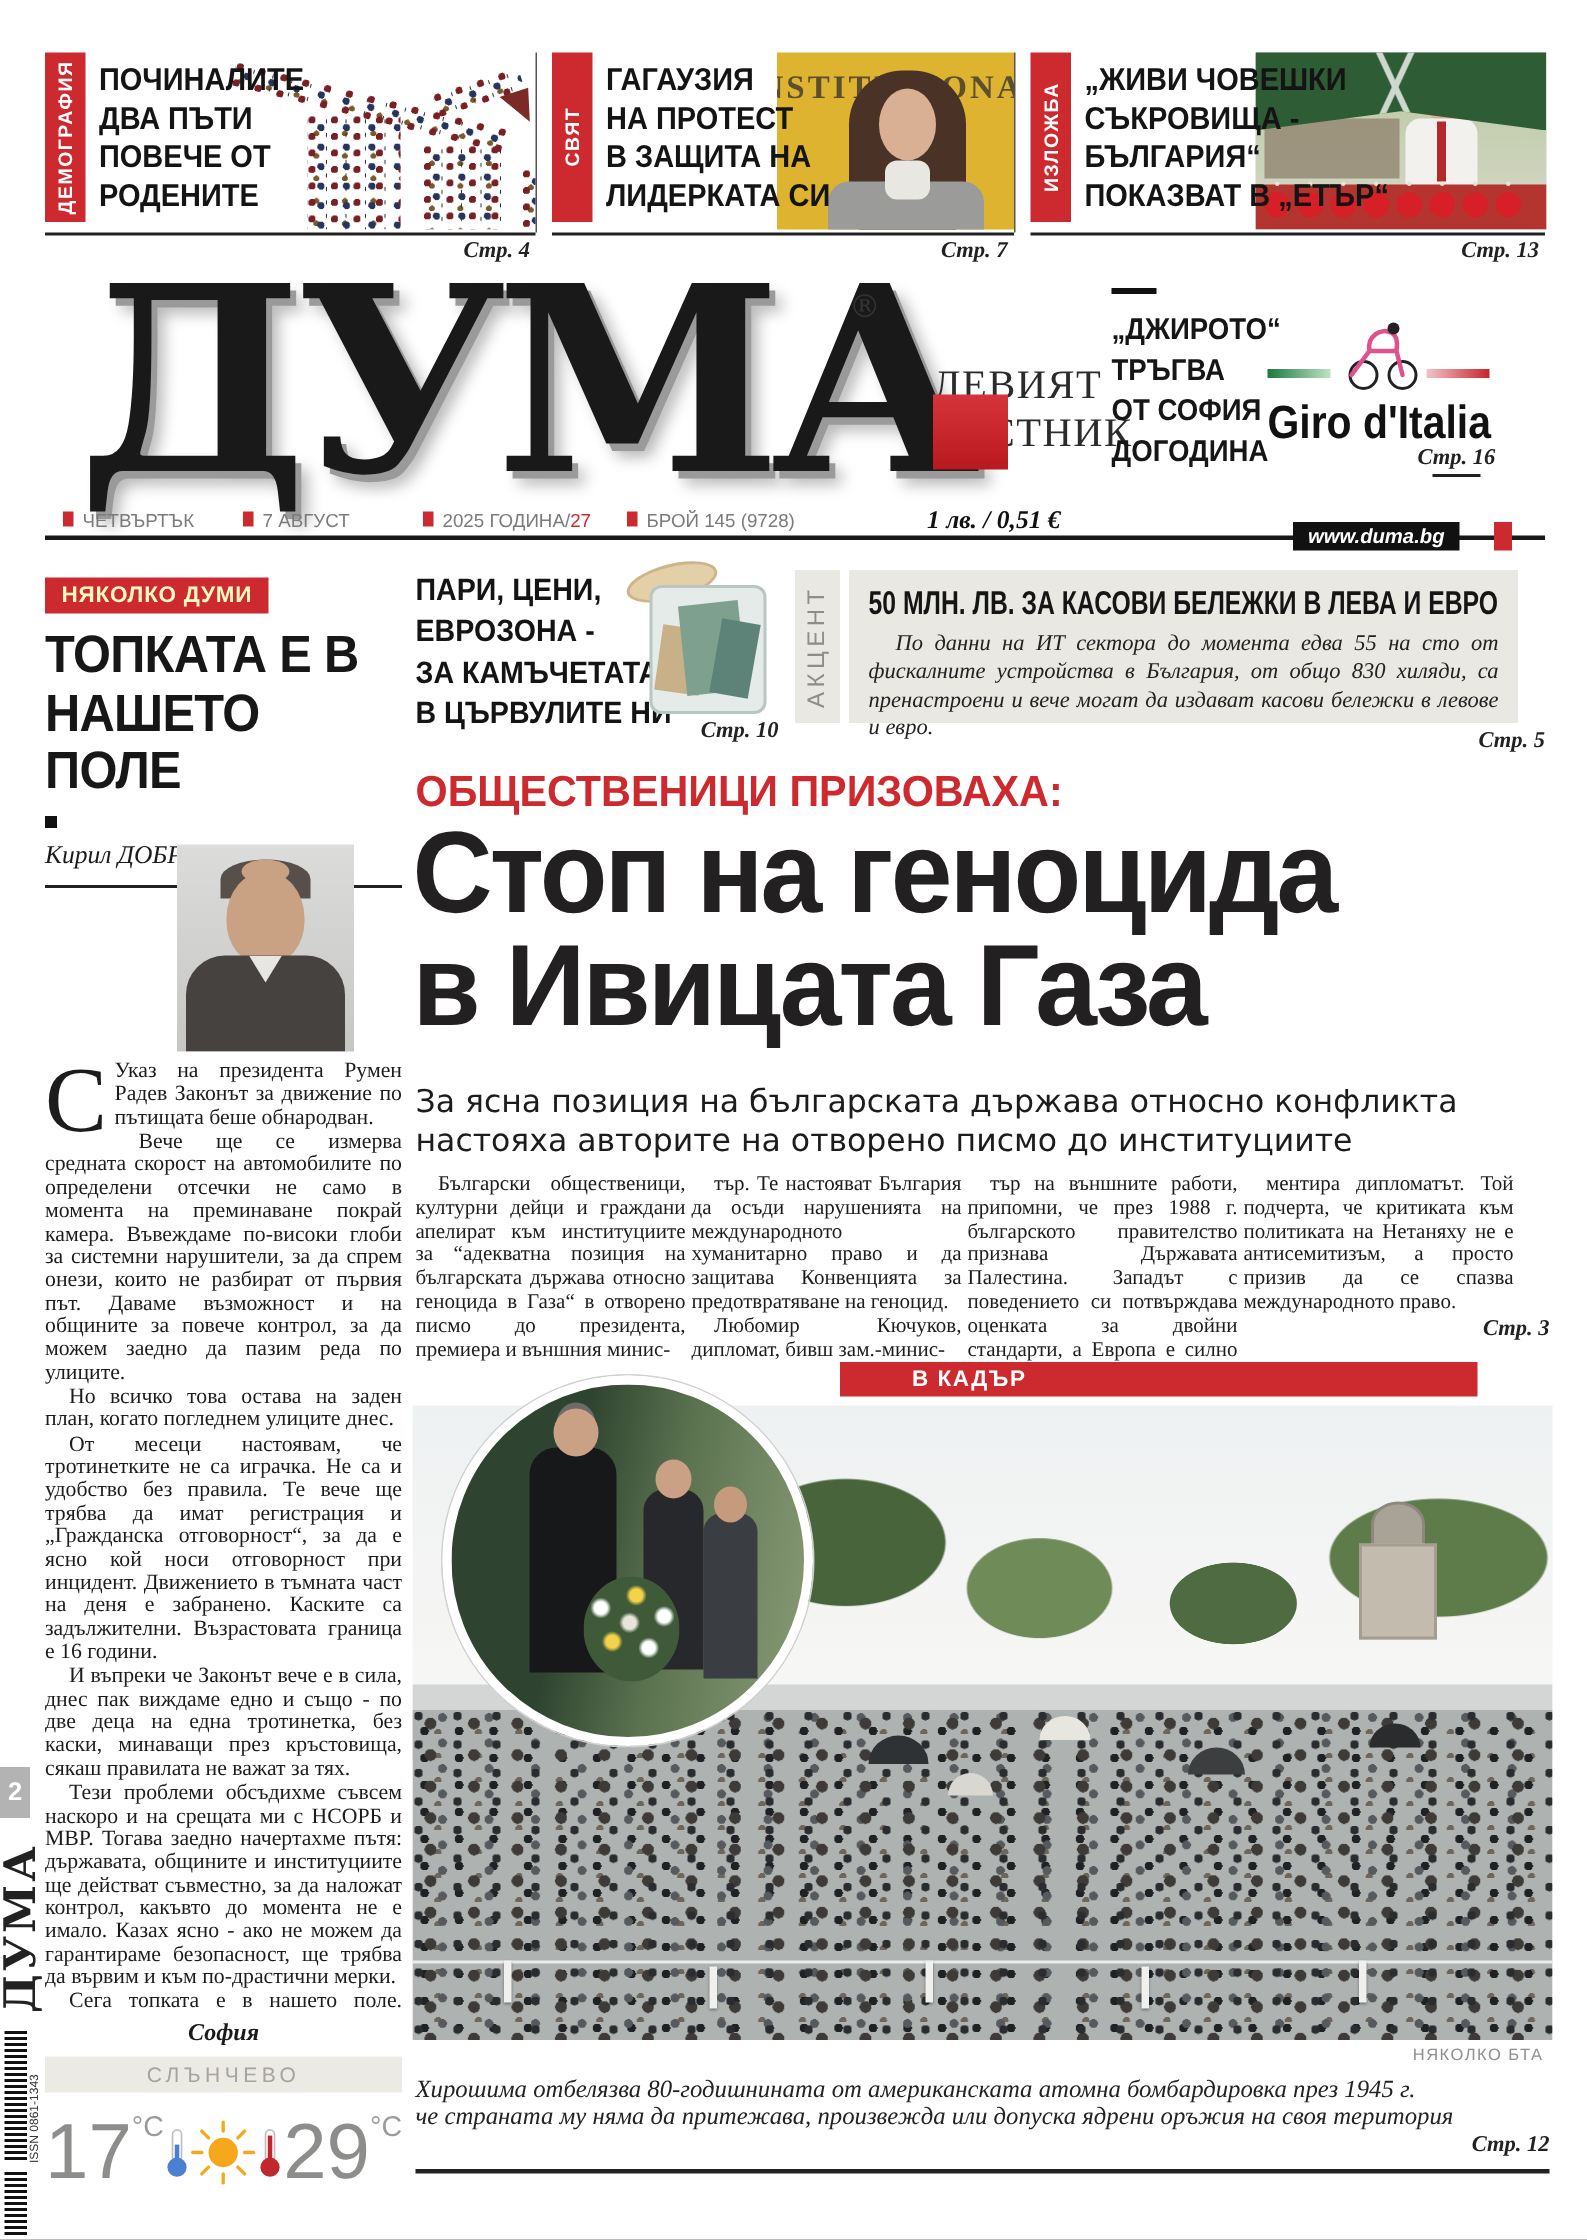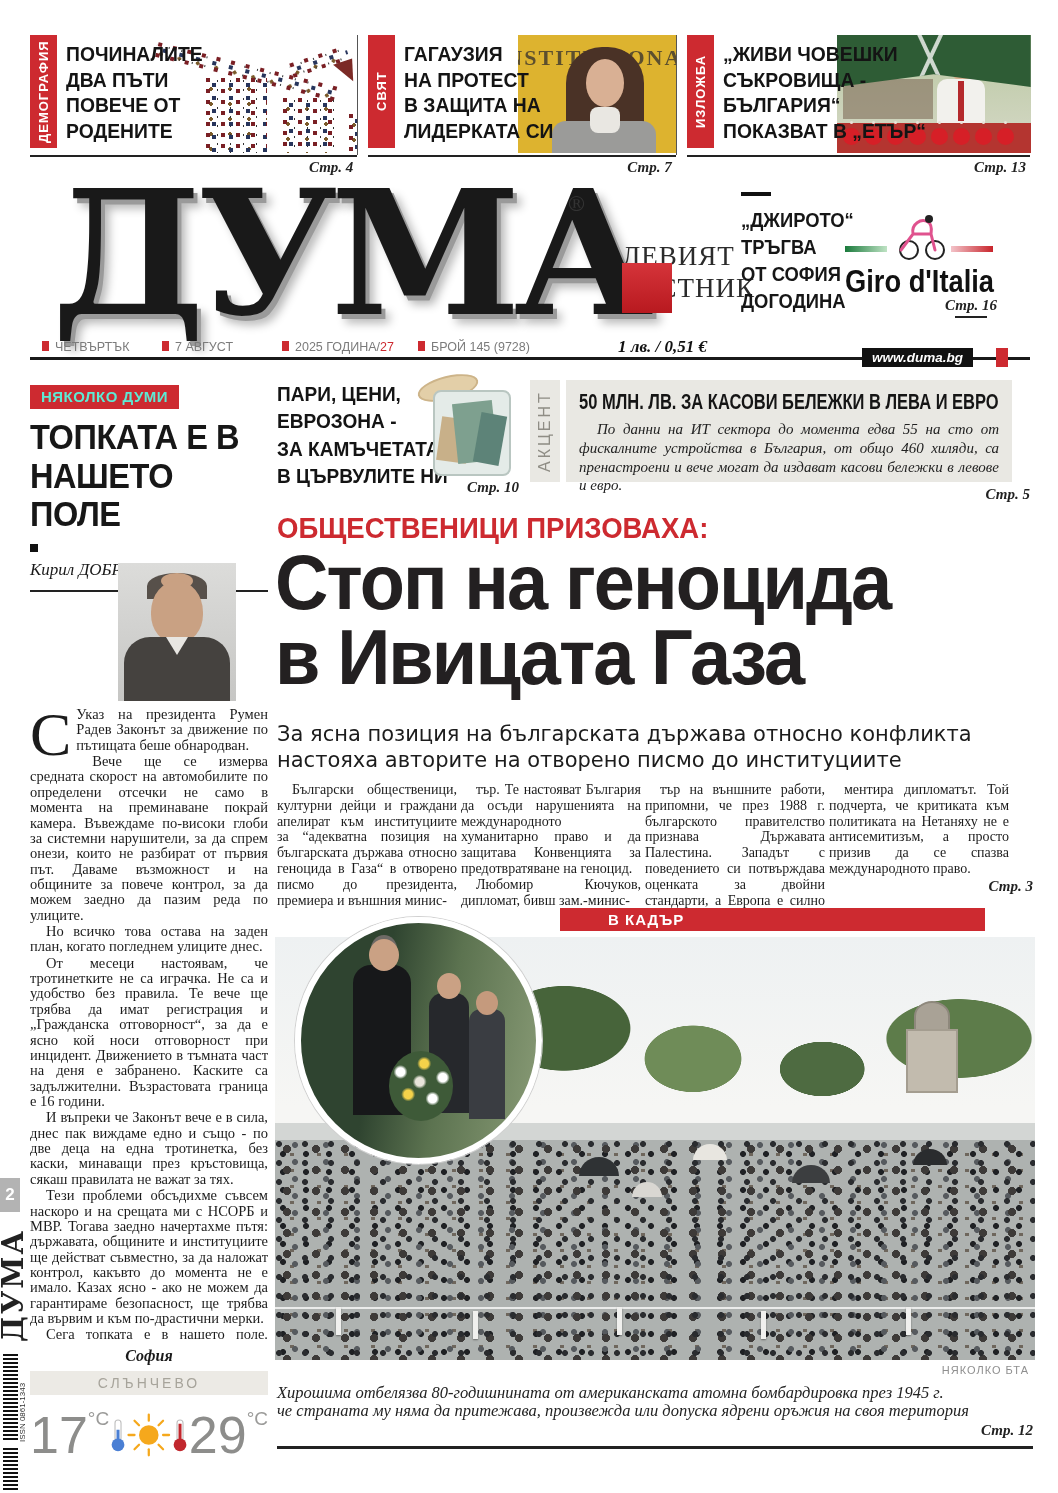--- a/index.html
+++ b/index.html
@@ -90,21 +90,21 @@
 
   
   .edge-num{position:absolute;left:0;top:1178px;width:20px;height:34px;background:#b3b3b3;color:#fff;font-family:"Liberation Sans",sans-serif;font-weight:bold;font-size:17px;display:flex;align-items:center;justify-content:center;}
   .edge-logo{position:absolute;left:-4px;top:1222px;height:120px;writing-mode:vertical-rl;transform:rotate(180deg);font-family:"DejaVu Serif",serif;font-weight:bold;font-size:29px;color:#222;letter-spacing:2px;}
   .barcode{position:absolute;left:3px;width:15px;background:repeating-linear-gradient(0deg,#111 0 2px,#fff 2px 4px);}
   .bc1{top:1352px;height:88px;} .bc2{top:1448px;height:42px;}
   .issn{position:absolute;left:18px;top:1352px;height:90px;writing-mode:vertical-rl;transform:rotate(180deg);font-size:8px;color:#333;font-family:"Liberation Sans",sans-serif;}
 
   
   .opin{position:absolute;left:30px;top:385px;width:238px;}
-  .rubric{display:inline-block;background:#cd2a30;color:#5eead4;font-family:"Liberation Sans",sans-serif;font-weight:bold;font-size:15px;padding:3px 11px 4px;letter-spacing:.5px;text-align:right;}
+  .rubric{display:inline-block;background:#cd2a30;color:#fef9c3;font-family:"Liberation Sans",sans-serif;font-weight:bold;font-size:15px;padding:3px 11px 4px;letter-spacing:.5px;text-align:right;}
   .opin-title{margin-top:9px;font-family:"Liberation Sans",sans-serif;font-weight:bold;font-size:35px;line-height:1.1;letter-spacing:-.5px;color:#171717;transform:scaleX(.93);transform-origin:0 0;width:256px;}
   .opin-bullet{width:8px;height:8px;background:#111;margin-top:10px;}
   .author{font-style:italic;font-size:17px;margin-top:8px;}
   .opin-hr{border:0;border-top:2px solid #222;margin:10px 0 0;}
   .portrait{position:absolute;left:88px;top:178px;width:118px;height:138px;background:linear-gradient(#dcdcda,#c6c6c4);overflow:hidden;}
   .portrait .phead{position:absolute;left:33px;top:18px;width:52px;height:62px;border-radius:50% 50% 46% 46%;background:#c9a183;}
   .portrait .phair{position:absolute;left:29px;top:10px;width:60px;height:26px;border-radius:50% 50% 0 0;background:#57504a;}
   .portrait .pbald{position:absolute;left:43px;top:10px;width:32px;height:16px;border-radius:50%;background:#c9a183;}
   .portrait .pshould{position:absolute;left:6px;top:74px;width:106px;height:64px;border-radius:26px 26px 0 0;background:#45423f;}
   .portrait .pcollar{position:absolute;left:48px;top:74px;width:22px;height:18px;background:#e8e6e2;clip-path:polygon(0 0,100% 0,50% 100%);}
@@ -403,21 +403,21 @@
     </div>
     <div class="money-page pref">Стр. 10</div>
   </div>
 
   <div class="accent">
     <div class="vlab">
         <span>АКЦЕНТ</span>
       </div>
     <div class="abox">
       <div class="accent-title">50 МЛН. ЛВ. ЗА КАСОВИ БЕЛЕЖКИ В ЛЕВА И ЕВРО</div>
-      <div class="accent-body">По данни на ИТ сектора до момента едва 55 на сто от фискалните устройства в България, от общо 460 хиляди, са пренастроени и вече могат да издават касови бележки в левове и евро.</div>
+      <div class="accent-body">По данни на ИТ сектора до момента едва 55 на сто от фискалните устройства в България, от общо 830 хиляди, са пренастроени и вече могат да издават касови бележки в левове и евро.</div>
     </div>
     <div class="accent-page pref">Стр. 5</div>
   </div>
 
   <div class="kicker">ОБЩЕСТВЕНИЦИ ПРИЗОВАХА:</div>
   <div class="headline">
     <div>Стоп на геноцида</div>
     <div>в Ивицата Газа</div>
   </div>
   <div class="subhead">За ясна позиция на българската държава относно конфликта настояха авторите на отворено писмо до институциите</div>

